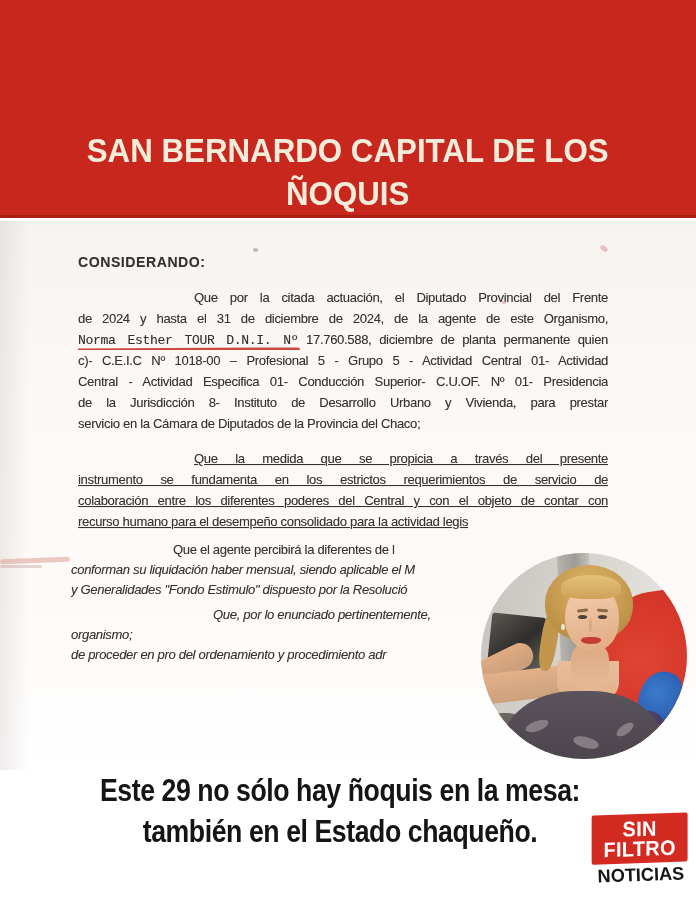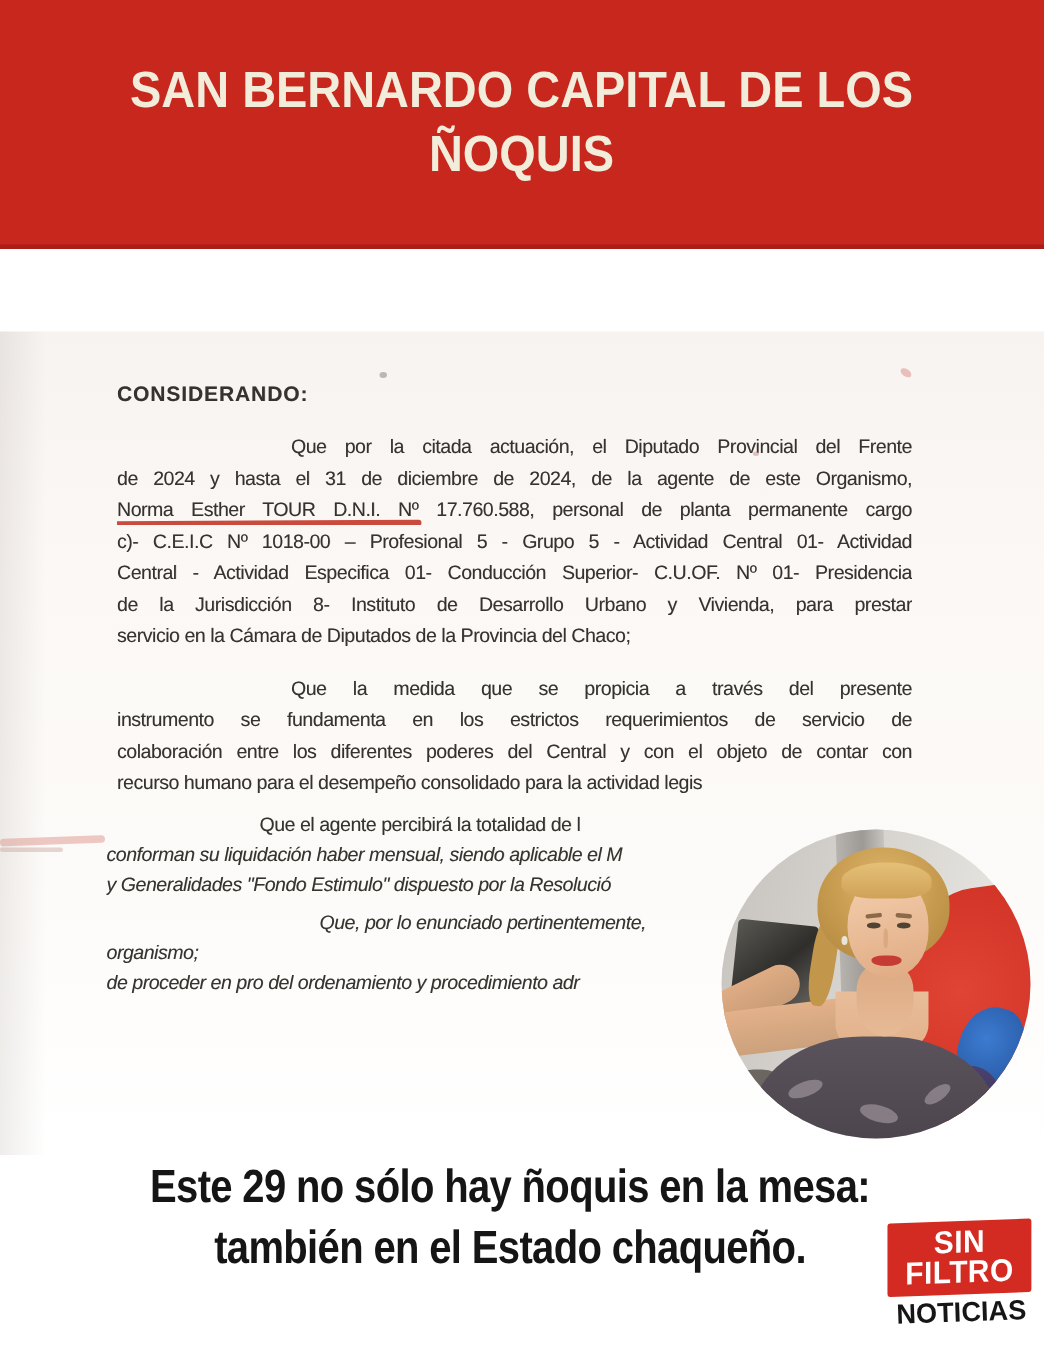--- a/index.html
+++ b/index.html
@@ -1,52 +1,52 @@
 <!DOCTYPE html>
 <html style="--banner-red: #c8271e; --banner-text: #f2ecdb; --doc-text: #36332f; --underline-red: #c63b2e; --headline-black: #151515; --logo-red: #d32a21;"><head>
 <meta charset="utf-8">
 <style>
   html,body{margin:0;padding:0;background:#ffffff;}
   .canvas{position:relative;width:696px;height:908px;background:#ffffff;overflow:hidden;
           font-family:"Liberation Sans",sans-serif;}
 
   
-  .banner{position:absolute;top:0;left:0;width:696px;height:166px;
+  .banner{position:absolute;top:0;left:0;width:696px;height:218px;
           background:var(--banner-red,#c8271e);
           border-bottom:3px solid #a91f17;
-          display:flex;align-items:center;justify-content:center;box-sizing:border-box;}
+          display:flex;align-items:flex-end;justify-content:center;box-sizing:border-box;}
   .banner-title{margin:0;color:var(--banner-text,#f2ecdb);font-weight:bold;
           font-size:34px;line-height:43px;text-align:center;
           transform:scaleX(0.92);letter-spacing:0;}
   .banner-title span{display:block;}
 
   
   .doc{position:absolute;top:221px;left:0;width:696px;height:549px;box-sizing:border-box;
        padding:31px 88px 0 78px;
        background:linear-gradient(180deg,#f6f3f0 0%,#fbf8f5 30%,#fdfbf9 70%,#ffffff 100%);
        color:var(--doc-text,#36332f);font-size:13px;letter-spacing:-0.3px;
        text-shadow:0.2px 0.2px 0 rgba(60,55,50,0.35);}
   .doc::before{content:"";position:absolute;left:0;top:0;bottom:0;width:30px;
        background:linear-gradient(90deg,rgba(175,165,160,0.20),rgba(175,165,160,0));}
   .doc-heading{font-weight:bold;font-size:14px;letter-spacing:0.6px;height:20px;line-height:20px;
        margin-bottom:15px;}
   .para{margin:0 0 14px 0;}
-  .para.p2{margin-bottom:8px;}
+  .para.p2{margin-bottom:8px;text-decoration:underline;}
   .para.p3{margin-bottom:5px;}
   .line{height:21px;line-height:21px;overflow:hidden;}
   .p3 .line,.p4 .line{height:20px;line-height:20px;}
   .just{text-align:justify;text-align-last:justify;}
   .left{text-align:right;text-align-last:left;}
   .ind1{padding-left:116px;}
   .ind3{padding-left:95px;}
   .ind4{padding-left:135px;}
   .out{margin-left:-7px;}
   .it{font-style:italic;}
 
-  .underlined{position:relative;}
+  .underlined{position:relative;font-family:Liberation Mono, monospace;}
   .underlined::after{content:"";position:absolute;left:-16px;right:-2px;bottom:-3px;height:3.5px;
        background:var(--underline-red,#c63b2e);border-radius:2px;transform:rotate(-0.3deg);opacity:0.92;}
 
   
   .artifact{position:absolute;pointer-events:none;}
   .streak-a{left:0;top:337px;width:70px;height:5px;background:#dd958d;opacity:0.5;
             border-radius:3px;transform:rotate(-2deg);}
   .streak-b{left:0;top:344px;width:42px;height:3px;background:#caa49e;opacity:0.45;border-radius:2px;}
   .dot-a{left:253px;top:27px;width:5px;height:4px;background:#8a8680;opacity:0.55;border-radius:50%;}
   .dot-b{left:600px;top:25px;width:8px;height:5px;background:#e09a9a;opacity:0.6;border-radius:50%;
@@ -136,36 +136,36 @@
     <div class="artifact streak-b"></div>
     <div class="artifact dot-a"></div>
     <div class="artifact dot-b"></div>
     <div class="artifact dot-c"></div>
 
     <div class="doc-heading">CONSIDERANDO:</div>
 
     <div class="para p1">
       <div class="line just ind1">Que por la citada actuación, el Diputado Provincial del Frente</div>
       <div class="line just">de 2024 y hasta el 31  de diciembre de 2024, de la agente de este Organismo,</div>
-      <div class="line just"><span class="underlined">Norma Esther TOUR D.N.I. Nº</span><span> 17.760.588, personal de planta permanente cargo</span></div>
+      <div class="line just"><span class="underlined">Norma Esther TOUR D.N.I. Nº</span><span> 17.760.588, diciembre de planta permanente quien</span></div>
       <div class="line just">c)- C.E.I.C Nº 1018-00 – Profesional 5 - Grupo 5 - Actividad Central 01- Actividad</div>
       <div class="line just">Central - Actividad Especifica 01- Conducción Superior- C.U.OF. Nº 01- Presidencia</div>
       <div class="line just">de la Jurisdicción 8- Instituto de Desarrollo Urbano y Vivienda, para prestar</div>
       <div class="line left">servicio en la Cámara de Diputados de la Provincia del Chaco;</div>
     </div>
 
     <div class="para p2">
       <div class="line just ind1">Que la medida que se propicia a través del presente</div>
       <div class="line just">instrumento se fundamenta en los estrictos requerimientos de servicio de</div>
       <div class="line just">colaboración entre los diferentes poderes del Central y con el objeto de contar con</div>
       <div class="line left">recurso humano para el desempeño consolidado para la actividad legis</div>
     </div>
 
     <div class="para p3">
-      <div class="line left ind3">Que el agente percibirá la totalidad de l</div>
+      <div class="line left ind3">Que el agente percibirá la diferentes de l</div>
       <div class="line left it out">conforman su liquidación haber mensual, siendo aplicable el M</div>
       <div class="line left it out">y Generalidades "Fondo Estimulo" dispuesto por la Resolució</div>
     </div>
 
     <div class="para p4">
       <div class="line left it ind4">Que, por lo enunciado pertinentemente,</div>
       <div class="line left it out">organismo;</div>
       <div class="line left it out">de proceder en pro del ordenamiento y procedimiento adr</div>
     </div>
   </section>

